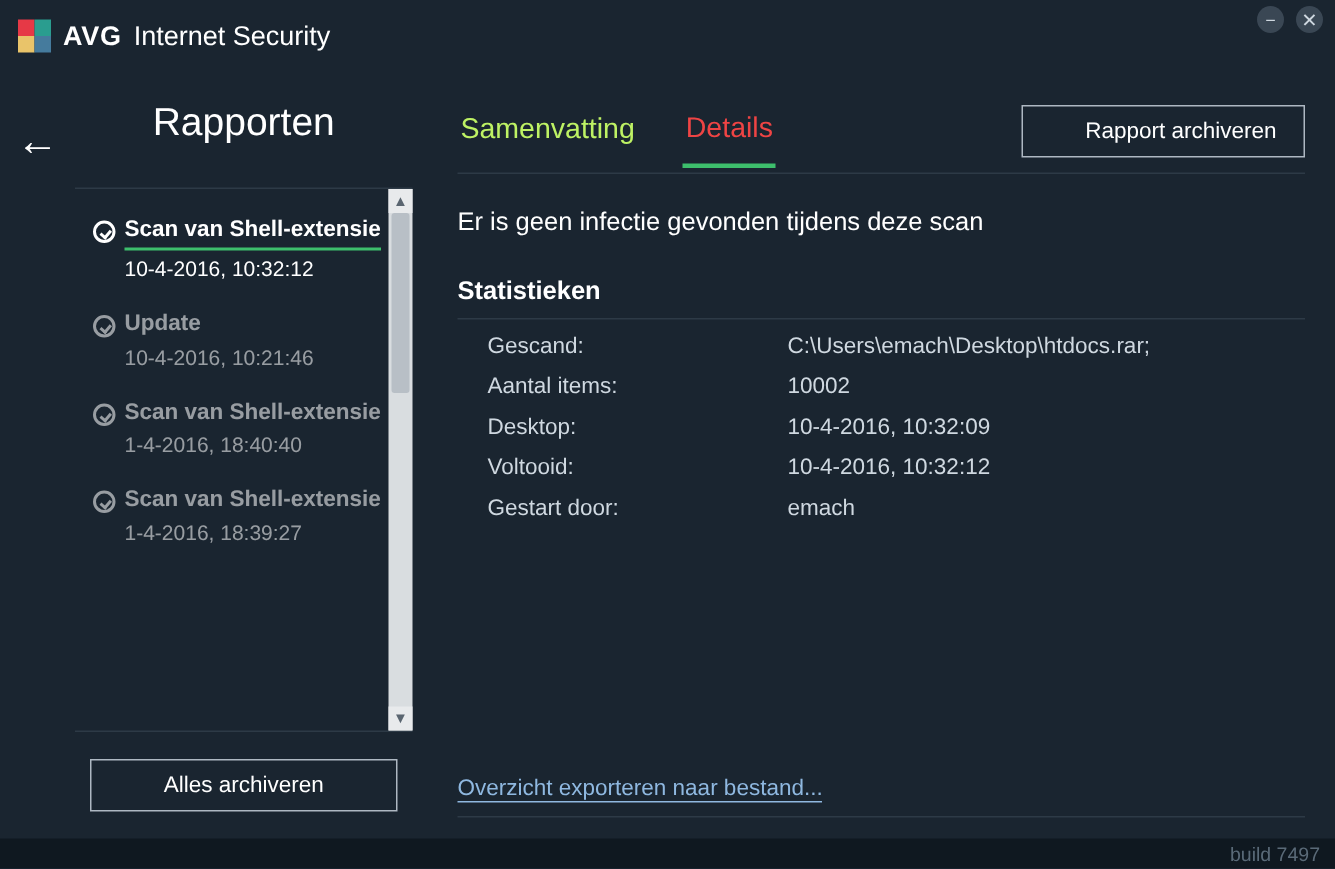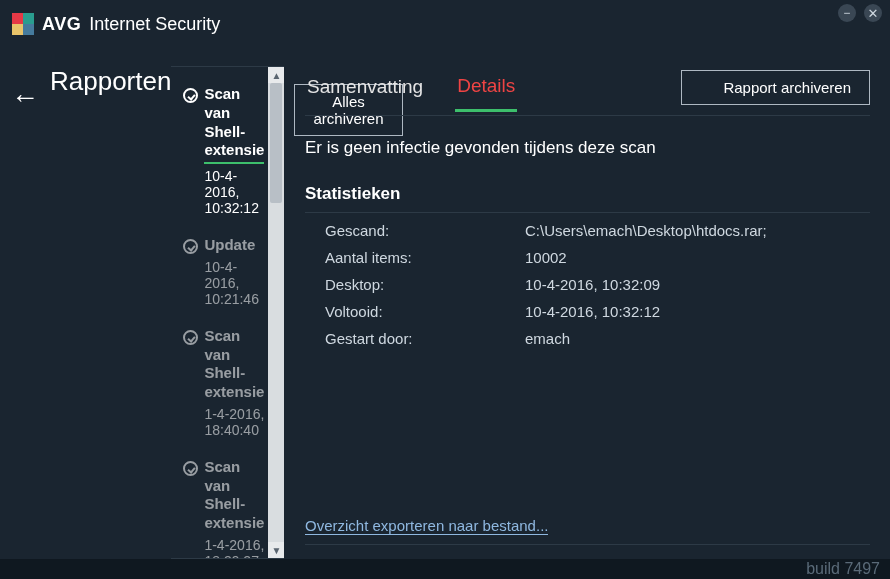--- a/index.html
+++ b/index.html
@@ -31,21 +31,21 @@
   .win-btn {
     width:18px; height:18px; border-radius:50%;
     background:#3a4754; display:flex; align-items:center; justify-content:center;
     font-size:13px; color:#cfd8e0; cursor:pointer;
   }
   .body-area { display:flex; height: calc(100% - 48px - 20px); }
   .back-col { width:50px; display:flex; align-items:flex-start; justify-content:center; padding-top:30px;}
   .back-btn { font-size:28px; font-weight:bold; cursor:pointer; color:#fff; }
   .sidebar {
     width:225px;
-    display:flex; flex-direction:row;
+    display:flex; flex-direction:column;
     padding-top:18px;
   }
   .sidebar-title { font-size:26px; text-align:center; margin-bottom:28px; font-weight:400;}
   .report-list-wrap { position:relative; flex:1; display:flex; border-top:1px solid #2d3a46; border-bottom:1px solid #2d3a46; }
   .report-list {
     flex:1;
     padding:10px 0 10px 8px;
     overflow:hidden;
   }
   .report-item { padding:8px 4px 12px 4px; }
@@ -73,37 +73,37 @@
   .btn-outline {
     border:1px solid #aeb8c2; padding:8px 18px; font-size:15px; color:#fff;
     background:transparent; cursor:pointer; font-family:inherit;
   }
   .archive-all-wrap .btn-outline { width:100%; text-align:center; }
   .main {
     flex:1; padding:22px 20px 10px 30px; position:relative;
     display:flex; flex-direction:column;
   }
   .tab-row { display:flex; align-items:center; border-bottom:1px solid #2d3a46; }
-  .tab { font-size:19px; color:#e5e5e5; padding:0 2px 12px 2px; margin-right:30px; cursor:pointer; }
+  .tab { font-size:19px; color:#bef264; padding:0 2px 12px 2px; margin-right:30px; cursor:pointer; }
   .tab.active { color:#ef4444; border-bottom:3px solid #3dbf6c; margin-bottom:-1px; }
   .archive-report { margin-left:auto; margin-bottom:10px;padding-left:41px; }
   .message { font-size:17px; margin:22px 0 26px 0; }
   .stats-heading { font-size:17px; font-weight:600; border-bottom:1px solid #2d3a46; padding-bottom:8px; margin-bottom:4px;}
   .stats-table { width:100%; }
   .stats-row { display:flex; padding:5px 0 5px 20px; font-size:15px; color:#cfd8e0;}
   .stats-label { width:200px; }
   .stats-value { flex:1; }
   .export-link {
     position:absolute; bottom:24px; left:30px;
     color:#8fb8e0; font-size:15px; border-bottom:1px solid #8fb8e0; cursor:pointer;
   }
   .export-row-border { position:absolute; bottom:14px; left:30px; right:20px; border-top:1px solid #2d3a46;}
   .statusbar {
     position:absolute; bottom:0; left:0; right:0; height:20px;
-    background:#0f1820; color:#5a6a78; font-size:16px;
+    background:#0f1820; color:#5a6a78; font-size:13px;
     display:flex; align-items:center; justify-content:flex-end; padding:0 10px;
   }
 </style>
 </head>
 <body>
 
 <div class="titlebar">
   <div class="logo-block">
     <div class="avg-logo">
       <div class="q q1"></div>

